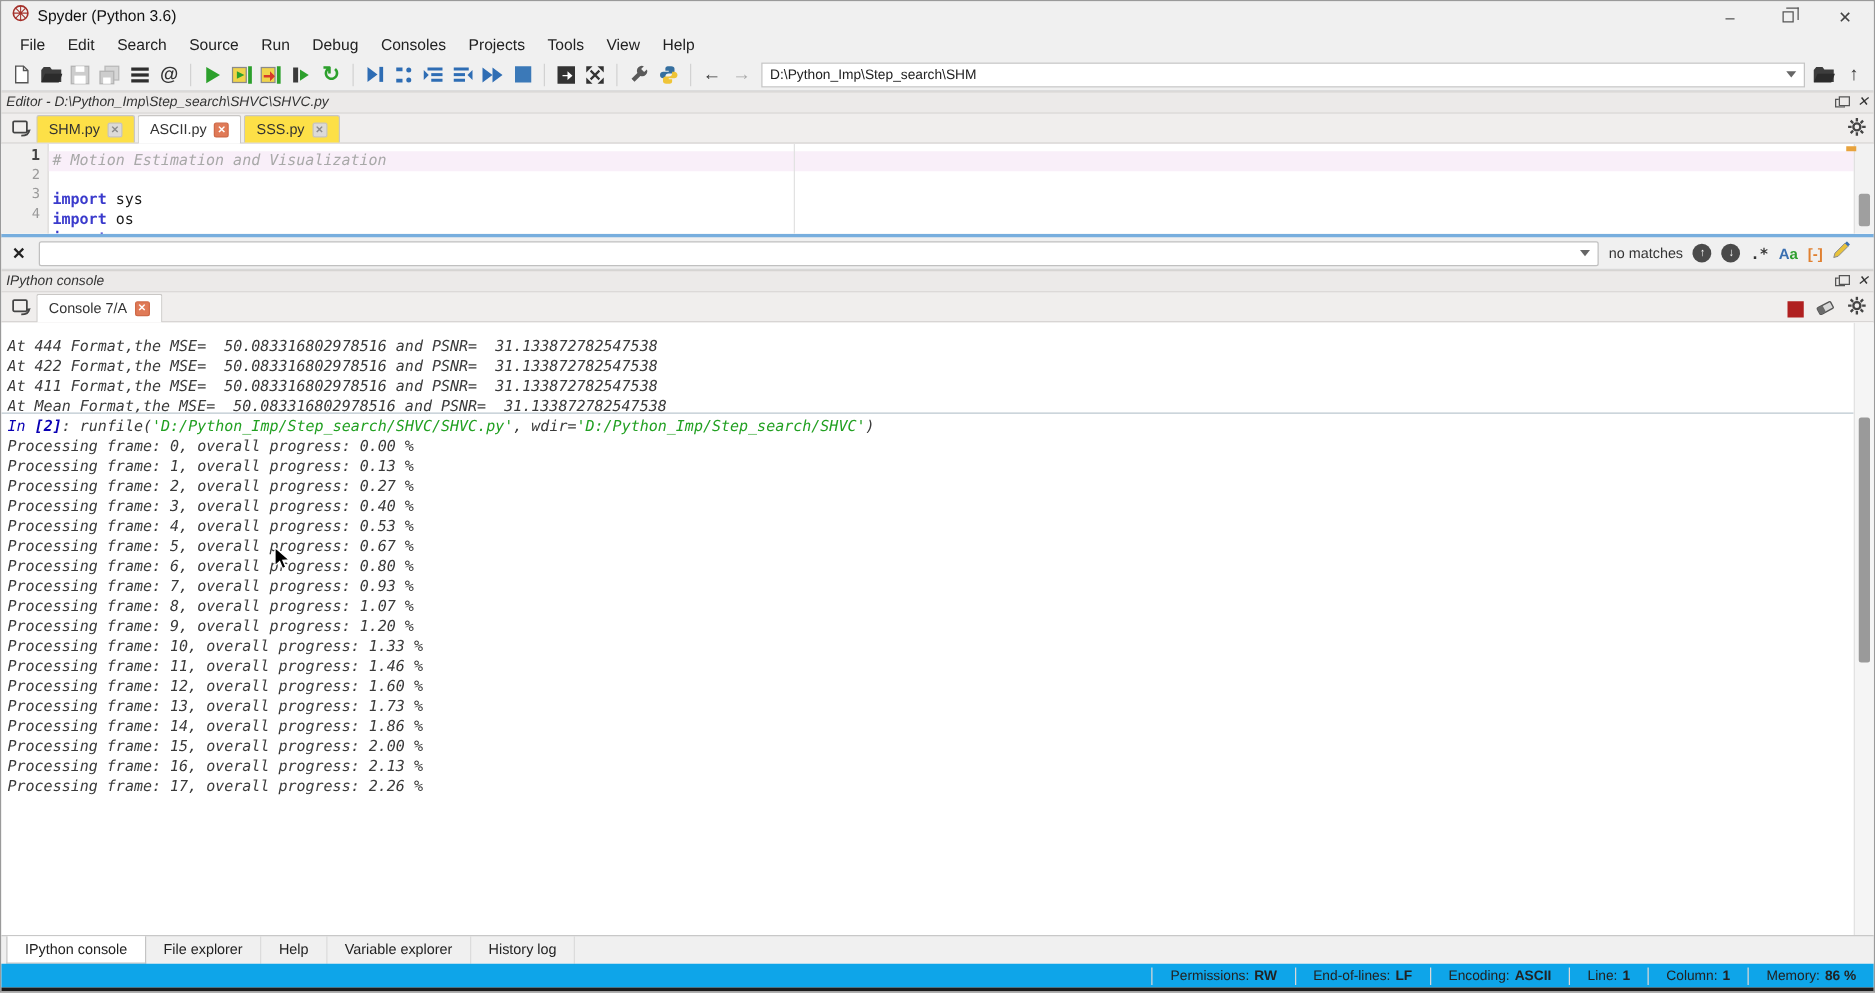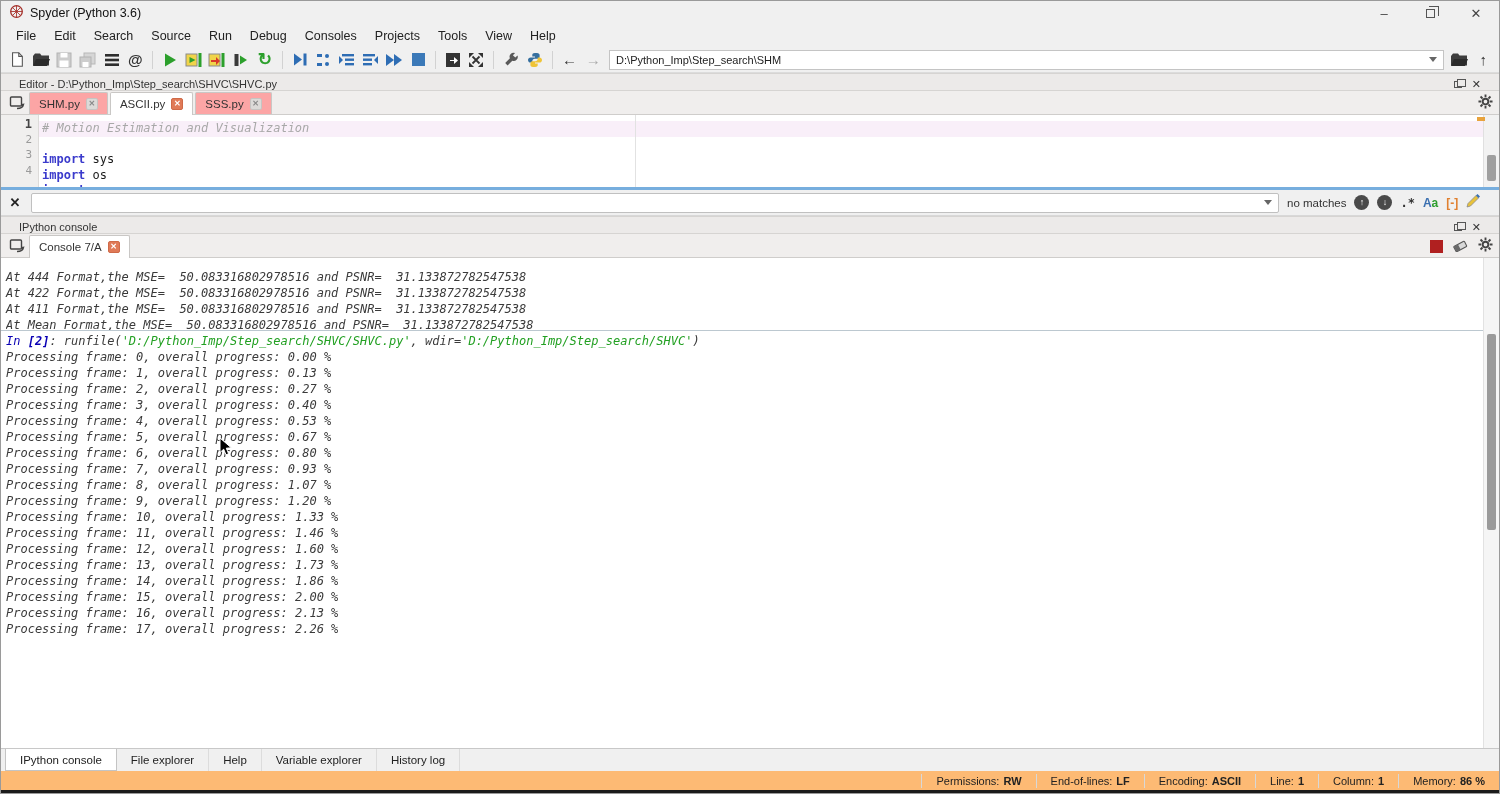--- a/index.html
+++ b/index.html
@@ -27,31 +27,31 @@
   .tb-btn svg { display:block; }
   .glyph { font-size:15px; font-weight:bold; color:#333; line-height:1; }
   .glyph.green { color:#2ca02c; font-size:17px; }
   .glyph.gray { color:#a8a8a8; }
   .path-combo { display:flex; align-items:center; height:20px; background:#fff; border:1px solid #c4c4c4; width:845px; margin:0 4px; }
   .path-combo input { border:none; outline:none; flex:1; font-size:11px; color:#222; padding:0 6px; font-family:"Liberation Sans", sans-serif; background:transparent; }
   .chev-down { width:0; height:0; border-left:4px solid transparent; border-right:4px solid transparent; border-top:5px solid #666; margin-right:6px; }
 
   
   .pane-header { height:18px; background:#eceae9; border-top:1px solid #d6d4d2; border-bottom:1px solid #d6d4d2;
-                 display:flex; align-items:flex-end; padding:0 18px; font-size:11px; color:#333; flex:none; }
+                 display:flex; align-items:center; padding:0 4px; font-size:11px; color:#333; flex:none;font-style:italic; }
   .pane-header .hdr-btns { margin-left:auto; display:flex; align-items:center; gap:10px; }
   .undock-glyph { width:8px; height:7px; border:1px solid #555; position:relative; display:inline-block; }
   .undock-glyph:before { content:""; position:absolute; left:2px; top:-3px; width:7px; height:6px; border:1px solid #555; background:#eceae9; }
   .close-glyph { font-size:11px; color:#333; line-height:1; }
 
   
   .tabrow { height:24px; background:#f0eeed; display:flex; align-items:flex-end; padding-left:4px; flex:none; border-bottom:1px solid #cfcdcb; position:relative; }
   .browse-tabs { width:24px; height:22px; display:flex; align-items:center; justify-content:center; }
   .tab { height:22px; display:flex; align-items:center; gap:6px; padding:0 9px; font-size:11.5px; color:#333;
-         background:#fca5a5; border:1px solid #c9c7c5; border-bottom:none; margin-right:2px; border-radius:2px 2px 0 0; }
+         background:#fde047; border:1px solid #c9c7c5; border-bottom:none; margin-right:2px; border-radius:2px 2px 0 0; }
   .tab.active { background:#fff; position:relative; top:1px; height:23px; }
   .tab-close { width:12px; height:12px; border-radius:2px; background:#dcdad8; border:1px solid #c6c4c2; color:#8a8a8a;
                font-size:8px; line-height:10px; text-align:center; font-weight:bold; }
   .tab-close.hot { background:#e07a57; border-color:#cf6a48; color:#fff; }
   .tabrow .right-tools { position:absolute; right:6px; top:3px; display:flex; align-items:center; gap:9px; }
 
   
   .editor-body { height:72px; background:#fff; display:flex; position:relative; overflow:hidden; flex:none; }
   .gutter { width:38px; background:#f0efee; border-right:1px solid #dddbd9; padding-top:2px; flex:none; }
   .gutter .ln { height:15.5px; font-family:"DejaVu Sans Mono", monospace; font-size:11px; color:#9a9a9a; text-align:right; padding-right:6px; }
@@ -89,21 +89,21 @@
   .prompt-num { color:#0a00b4; font-weight:bold; }
   .tok-str { color:#22a022; }
   .con-scroll { width:16px; background:#f5f5f5; border-left:1px solid #e2e2e2; position:relative; flex:none; }
   .con-thumb { position:absolute; left:3px; top:76px; width:9px; height:196px; background:#9a9a9a; border-radius:2px; }
   .red-square { width:13px; height:13px; background:#b02020; display:inline-block; }
 
   
   .bottom-tabs { height:23px; background:#f0f0f0; border-top:1px solid #c8c8c8; display:flex; align-items:stretch; padding-left:4px; flex:none; }
   .btab { font-size:11.5px; color:#222; display:flex; align-items:center; padding:0 14px; border-right:1px solid #dcdcdc; }
   .btab.active { background:#fff; border:1px solid #c4c4c4; border-top:none; font-weight:normal; }
-  .statusbar { height:19px; background:#fdba74; display:flex; align-items:center; justify-content:flex-end; font-size:11px; color:#222; flex:none; }
+  .statusbar { height:19px; background:#0ea5e9; display:flex; align-items:center; justify-content:flex-end; font-size:11px; color:#222; flex:none; }
   .sb-item { padding:0 14px; border-left:1px solid #d8d8d8; height:14px; display:flex; align-items:center; gap:4px; white-space:nowrap; }
   .sb-item b { font-weight:bold; }
   .bottom-strip { height:3px; background:#1b1b1b; flex:none; }
 
   .cursor-arrow { position:absolute; left:218px; top:436px; z-index:50; pointer-events:none; }
 </style>
 </head>
 <body>
 
 <div class="app">

